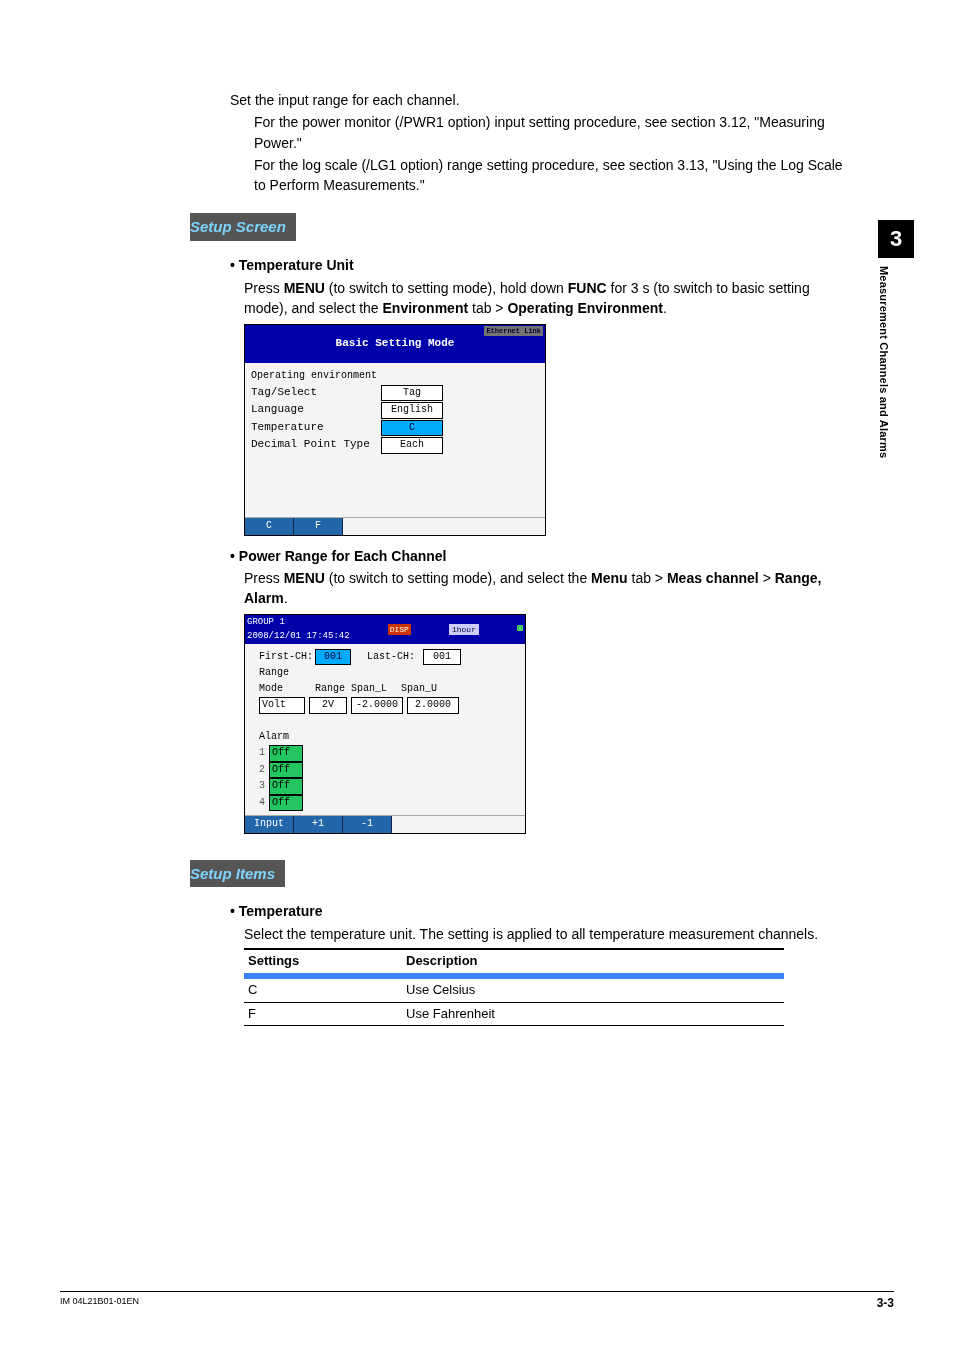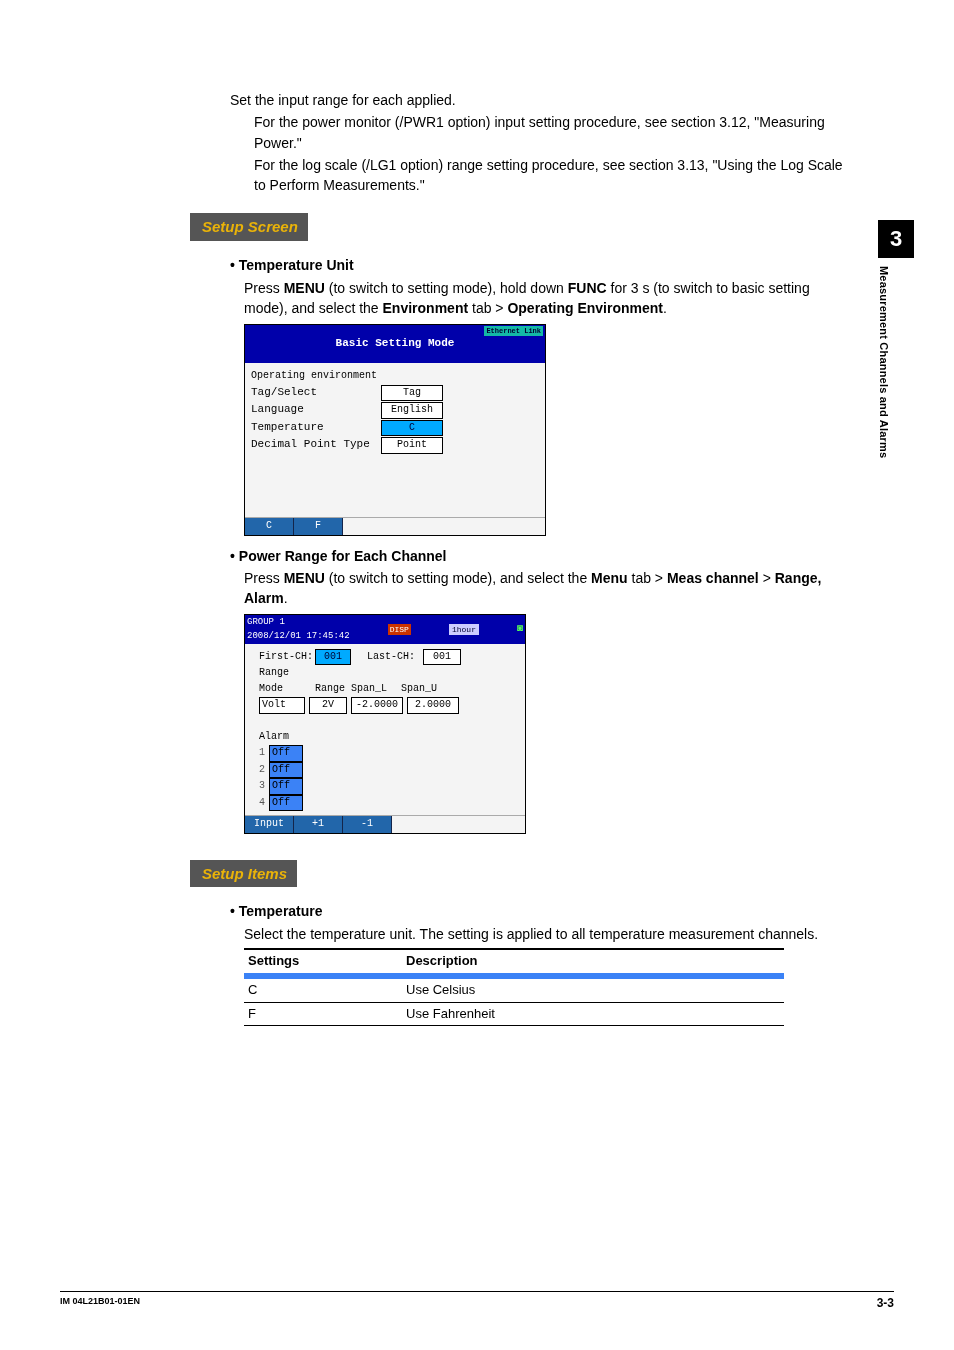--- a/index.html
+++ b/index.html
@@ -68,24 +68,24 @@
     margin-right: 40px;
     font-size: 14px;
     line-height: 1.45;
   }
   .indent1 { margin-left: 24px; }
   .lead { margin: 0 0 2px 0; }
   
   .sect-label {
     display: inline-block;
     background: #555;
-    color: #eab308;
+    color: #7dd3fc;
     font-style: italic;
     font-weight: bold;
-    padding: 3px 10px 3px 12px;
+    padding: 3px 10px 3px 0;
     margin-left: -40px;
     margin-top: 16px;
     margin-bottom: 4px;
     font-size: 15px;
   }
   .bullet-hd {
     font-weight: bold;
     font-size: 14px;
     margin-top: 10px;
     margin-bottom: 2px;
@@ -113,21 +113,21 @@
     padding: 11px 4px;
     font-family: "Courier New", monospace;
     display: flex;
     justify-content: center;
     position: relative;
   }
   .dev-screen .ds-title .eth {
     position: absolute;
     right: 2px;
     top: 1px;
-    background: #14b8a6;
+    background: #737373;
     color: #003;
     font-size: 7px;
     padding: 0 2px;
   }
   .dev-screen .ds-body {
     padding: 6px 6px 28px 6px;
     min-height: 120px;
   }
   .ds-row { display: flex; align-items: center; margin: 1px 0; }
   .ds-row .lbl { width: 130px; }
@@ -192,21 +192,21 @@
   .ds2-row .vsel {
     border: 1px solid #000; background: #0af; color:#003; min-width: 30px;
     text-align: center; padding: 0 2px; font-size: 10px;
   }
   .ds2-row .gap { width: 16px; }
   .alarm-cell {
     display: flex; align-items: center; margin: 0 0 0 0; font-size: 10px;
   }
   .alarm-cell .n { width: 14px; text-align: right; margin-right: 4px; color:#555;}
   .alarm-cell .av {
-    border: 1px solid #000; background: #3b82f6; width: 28px; text-align: left;
+    border: 1px solid #000; background: #22c55e; width: 28px; text-align: left;
     padding: 0 2px; font-size: 10px;
   }
 
   
   .tbl {
     width: 100%;
     border-collapse: collapse;
     margin-top: 4px;
     margin-left: 14px;
     font-size: 13px;
@@ -229,36 +229,36 @@
     bottom: 40px;
     left: 60px;
     right: 60px;
     border-top: 1px solid #000;
     padding-top: 4px;
     display: flex;
     justify-content: space-between;
     font-size: 10px;
     font-weight: bold;
   }
-  .footer .doc { font-weight: bold; font-size: 9px; }
+  .footer .doc { font-weight: normal; font-size: 9px; }
   .footer .pg  { font-weight: bold; font-size: 12px; }
 </style>
 </head>
 <body>
 
 <div class="page">
 
   <div class="side-tab">
     <div class="chap-box">3</div>
     <div class="vtext">Measurement Channels and Alarms</div>
   </div>
 
 
   <div class="body-col">
-    <p class="lead">Set the input range for each applied.</p>
+    <p class="lead">Set the input range for each channel.</p>
     <div class="indent1">
       <p class="lead">For the power monitor (/PWR1 option) input setting procedure, see section 3.12, "Measuring Power."</p>
       <p class="lead">For the log scale (/LG1 option) range setting procedure, see section 3.13, "Using the Log Scale to Perform Measurements."</p>
     </div>
 
     
     <div class="sect-label">Setup Screen</div>
 
     <div class="bullet-hd">Temperature Unit</div>
     <div class="para">
@@ -280,21 +280,21 @@
         <div class="ds-row">
             <div class="lbl">Language</div>
             <div class="val">English</div>
           </div>
         <div class="ds-row">
             <div class="lbl">Temperature</div>
             <div class="val-sel">C</div>
           </div>
         <div class="ds-row">
             <div class="lbl">Decimal Point Type</div>
-            <div class="val">Point</div>
+            <div class="val">Each</div>
           </div>
       </div>
       <div class="ds-foot">
         <div class="btn">C</div>
         <div class="btn">F</div>
       </div>
     </div>
 
     <div class="bullet-hd">Power Range for Each Channel</div>
     <div class="para">

